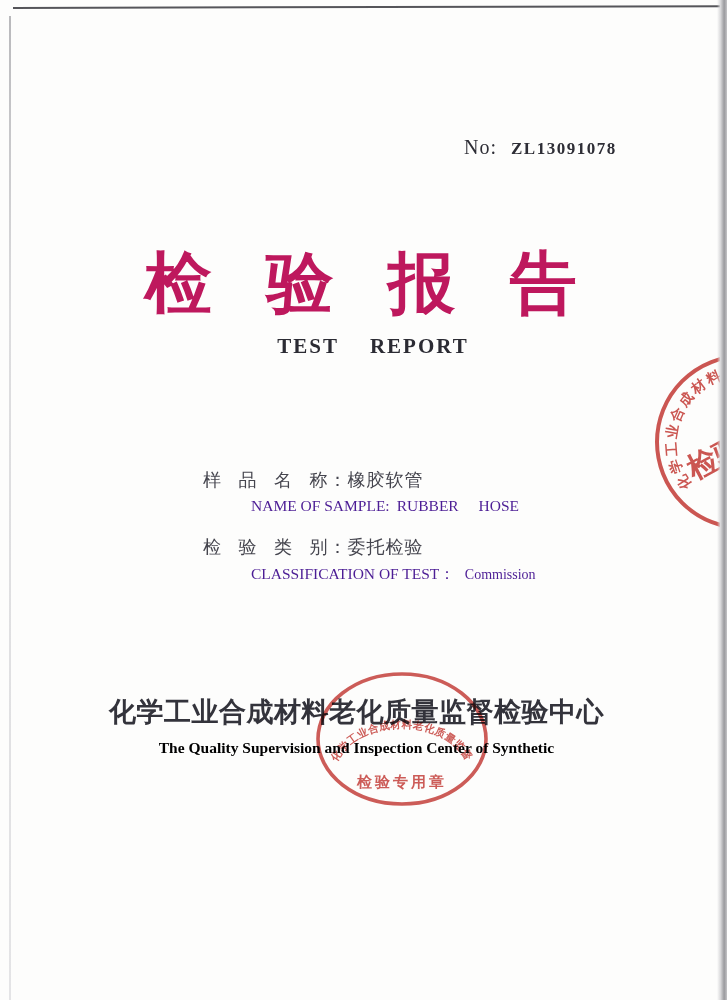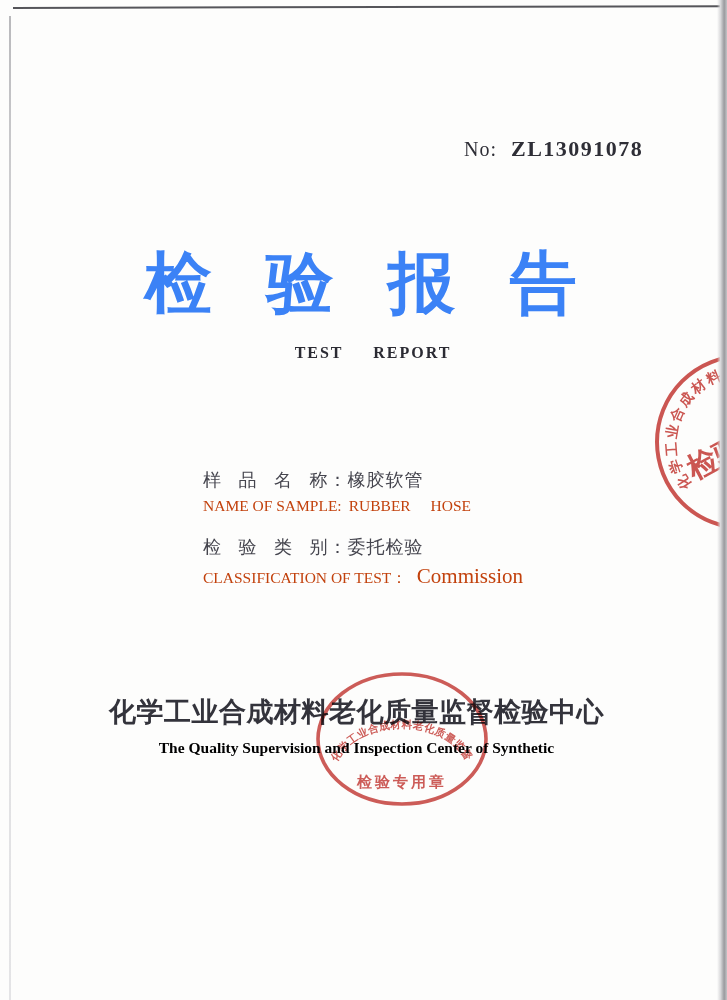--- a/index.html
+++ b/index.html
@@ -27,47 +27,47 @@
   .edge-right {
     position: absolute; right: 0; top: 0; bottom: 0; width: 10px;
     background: linear-gradient(90deg, rgba(255,255,255,0) 0%, #d9d9db 35%, #9a9a9e 72%, #c4c4c7 100%);
     z-index: 30;
   }
   .no-line {
     position: absolute; left: 464px; top: 136px;
     font-size: 20px; color: #2e2e36; letter-spacing: 1px;
   }
   .no-line .no-label { font-weight: 500; text-align: right; }
-  .no-line .no-value { font-weight: bold; font-size: 22px; margin-left: 14px; letter-spacing: 1.5px; }
+  .no-line .no-value { font-weight: bold; font-size: 17px; margin-left: 14px; letter-spacing: 1.5px; }
   .title-cn {
     position: absolute; left: 0; right: 14px; top: 238px;
     text-align: center;
-    font-size: 67px; font-weight: bold; color: #3b82f6;
+    font-size: 67px; font-weight: bold; color: #be185d;
     word-spacing: 38px; letter-spacing: 0;
     white-space: nowrap;
     margin-left: 8px;
   }
   .title-en {
-    position: absolute; left: 0; right: 14px; top: 344px;
+    position: absolute; left: 0; right: 14px; top: 334px;
     text-align: center;
-    font-size: 16px; font-weight: bold; color: #2b2b33;
+    font-size: 21px; font-weight: bold; color: #2b2b33;
     word-spacing: 24px; letter-spacing: 2px; padding-left: 33px;
   }
   .fields { position: absolute; left: 203px; top: 468px; }
   .field-group { margin-bottom: 20px; }
   .f-cn {
     font-size: 18px; color: #45454e; margin-bottom: 5px;
     white-space: nowrap;
   }
   .f-cn .cn-label { word-spacing: 11px; letter-spacing: 1px; }
   .f-cn .cn-value { letter-spacing: 1px; }
-  .f-en { font-size: 15.5px; color: #c2410c; white-space: nowrap; }
+  .f-en { font-size: 15.5px; color: #4c1d95; white-space: nowrap; margin-left: 48px; }
   .f-en .en-value { margin-left: 7px; }
   .gap-wide { word-spacing: 16px; }
-  .f-en .en-value-big { font-size: 21px; margin-left: 10px; }
+  .f-en .en-value-big { font-size: 14px; margin-left: 10px; }
   .issuer { position: absolute; left: 0; right: 14px; top: 694px; text-align: center; }
   .issuer-cn {
     font-size: 27px; font-weight: bold; color: #33333b;
     letter-spacing: 0.5px; white-space: nowrap;
   }
   .issuer-en {
     margin-top: 7px;
     font-size: 15.5px; font-weight: bold; color: #000000; line-height: 22px;
   }
   .seal { position: absolute; mix-blend-mode: multiply; z-index: 20; }

